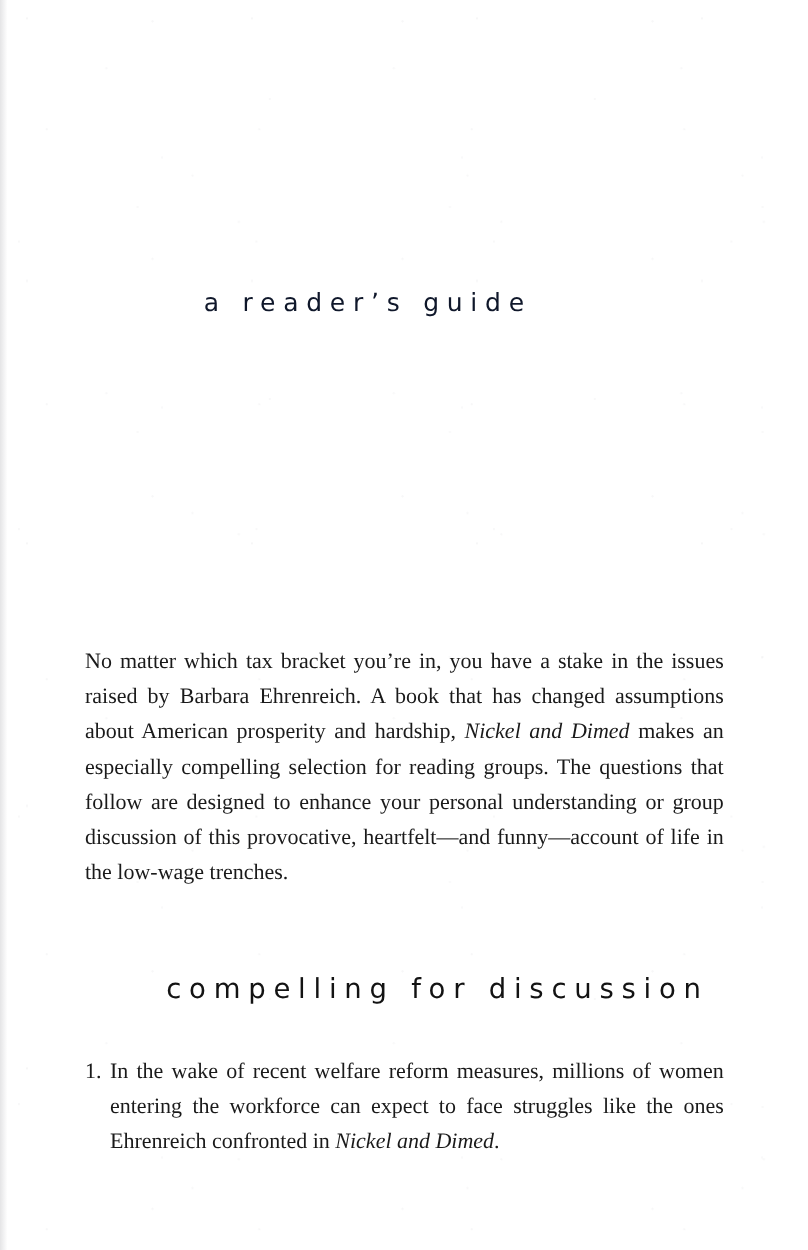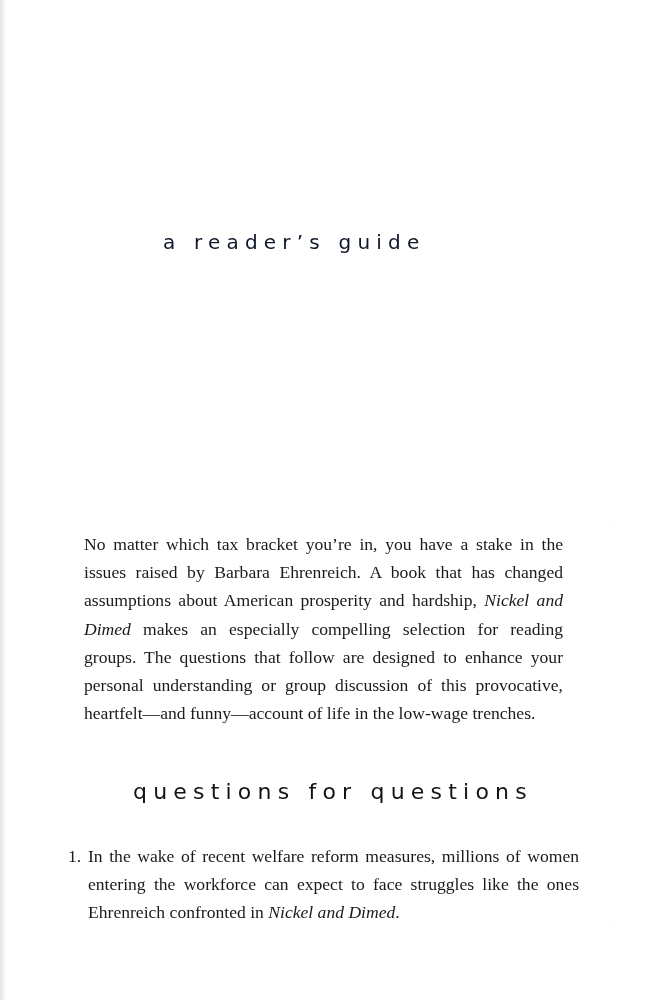--- a/index.html
+++ b/index.html
@@ -69,21 +69,21 @@
     position: absolute;
     left: 68px;
     top: 514px;
     width: 511px;
     font-size: 17.6px;
     line-height: 28.2px;
     text-align: justify;
     text-justify: inter-word;
     hyphens: manual;
   }
-  .intro p { margin: 16px; }
+  .intro p { margin: 0; }
 
   
   .questions-heading {
     position: absolute;
     left: 133px;
     top: 779px;
     font-family: "DejaVu Sans", "Liberation Sans", sans-serif;
     font-size: 22px;
     font-weight: 400;
     letter-spacing: 6.2px;
@@ -126,21 +126,21 @@
 <body>
 
 <div class="page">
 
   <div class="section-title">a reader’s guide</div>
 
   <div class="intro">
     <p><span>No matter which tax bracket you’re in, you have a stake in the issues raised by Barbara Ehrenreich. A book that has changed assumptions about American prosperity and hardship, </span><i>Nickel and Dimed</i><span> makes an especially compelling selection for reading groups. The questions that follow are designed to enhance your personal understanding or group discussion of this provocative, heartfelt—and funny—account of life in the low-wage trenches.</span></p>
   </div>
 
-  <div class="questions-heading">questions for questions</div>
+  <div class="questions-heading">compelling for discussion</div>
 
   <ol class="questions-list">
     <li class="question-item">
       <span class="question-num">1.</span><span class="question-text"><span>In the wake of recent welfare reform measures, millions of women entering the workforce can expect to face struggles like the ones Ehrenreich confronted in </span><i>Nickel and Dimed</i><span>.</span></span>
     </li>
   </ol>
 
 </div>
 
 <div class="scan-noise"></div>

